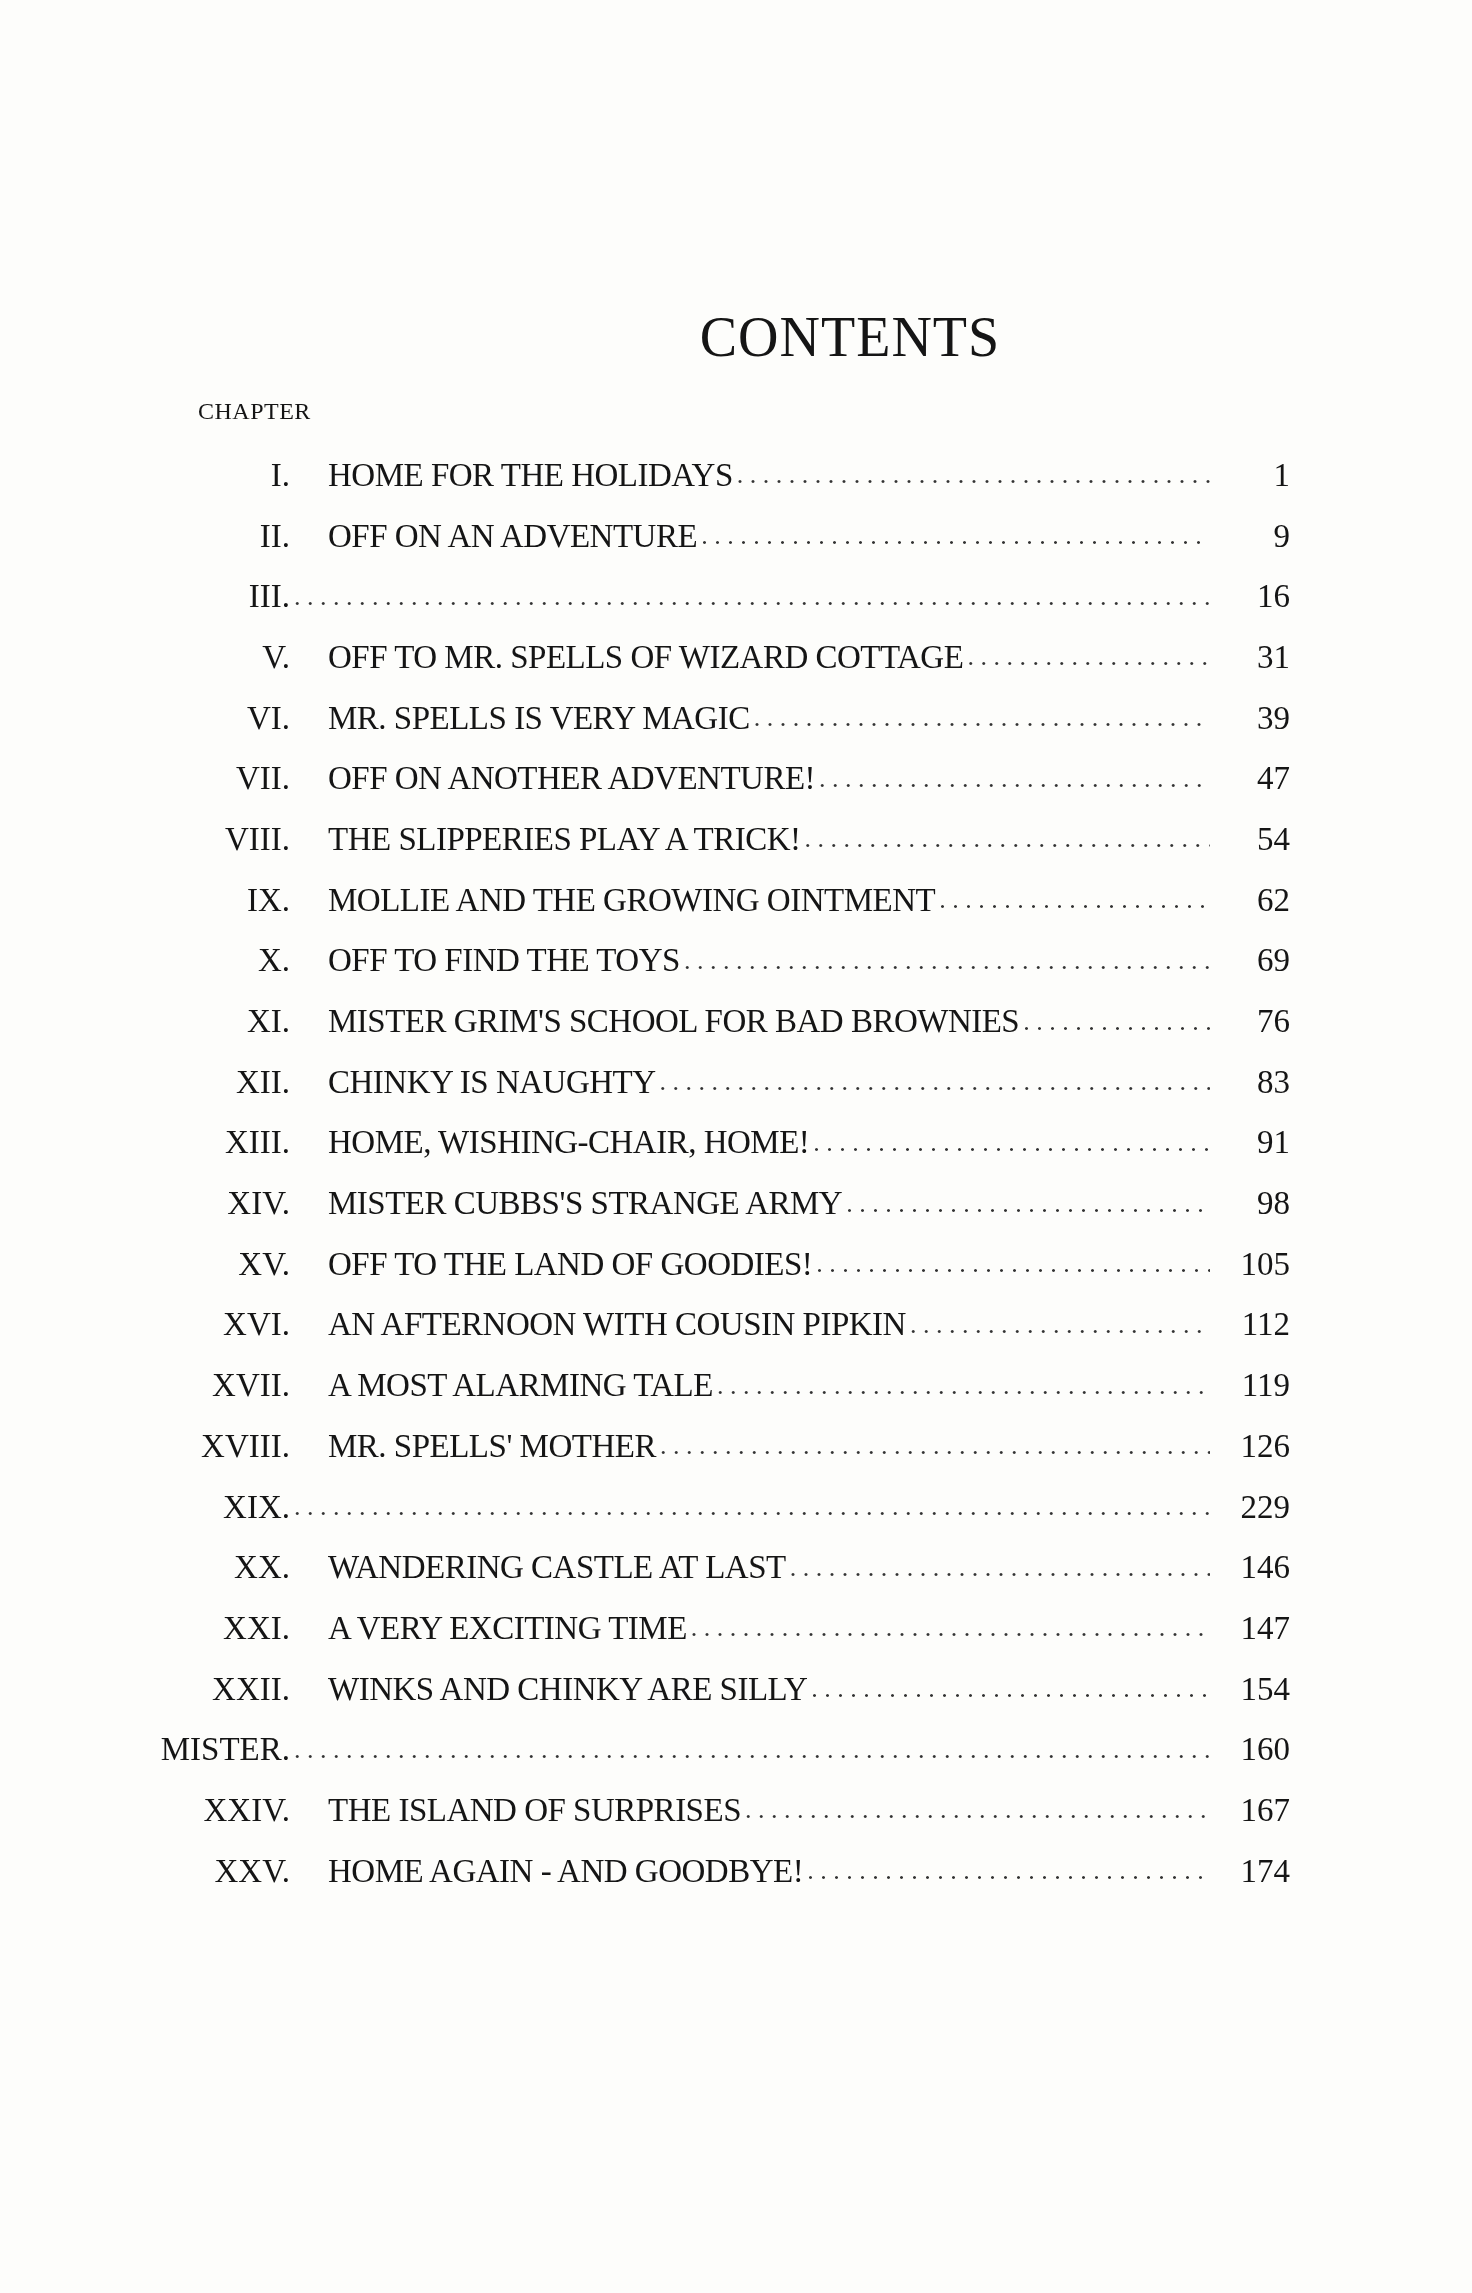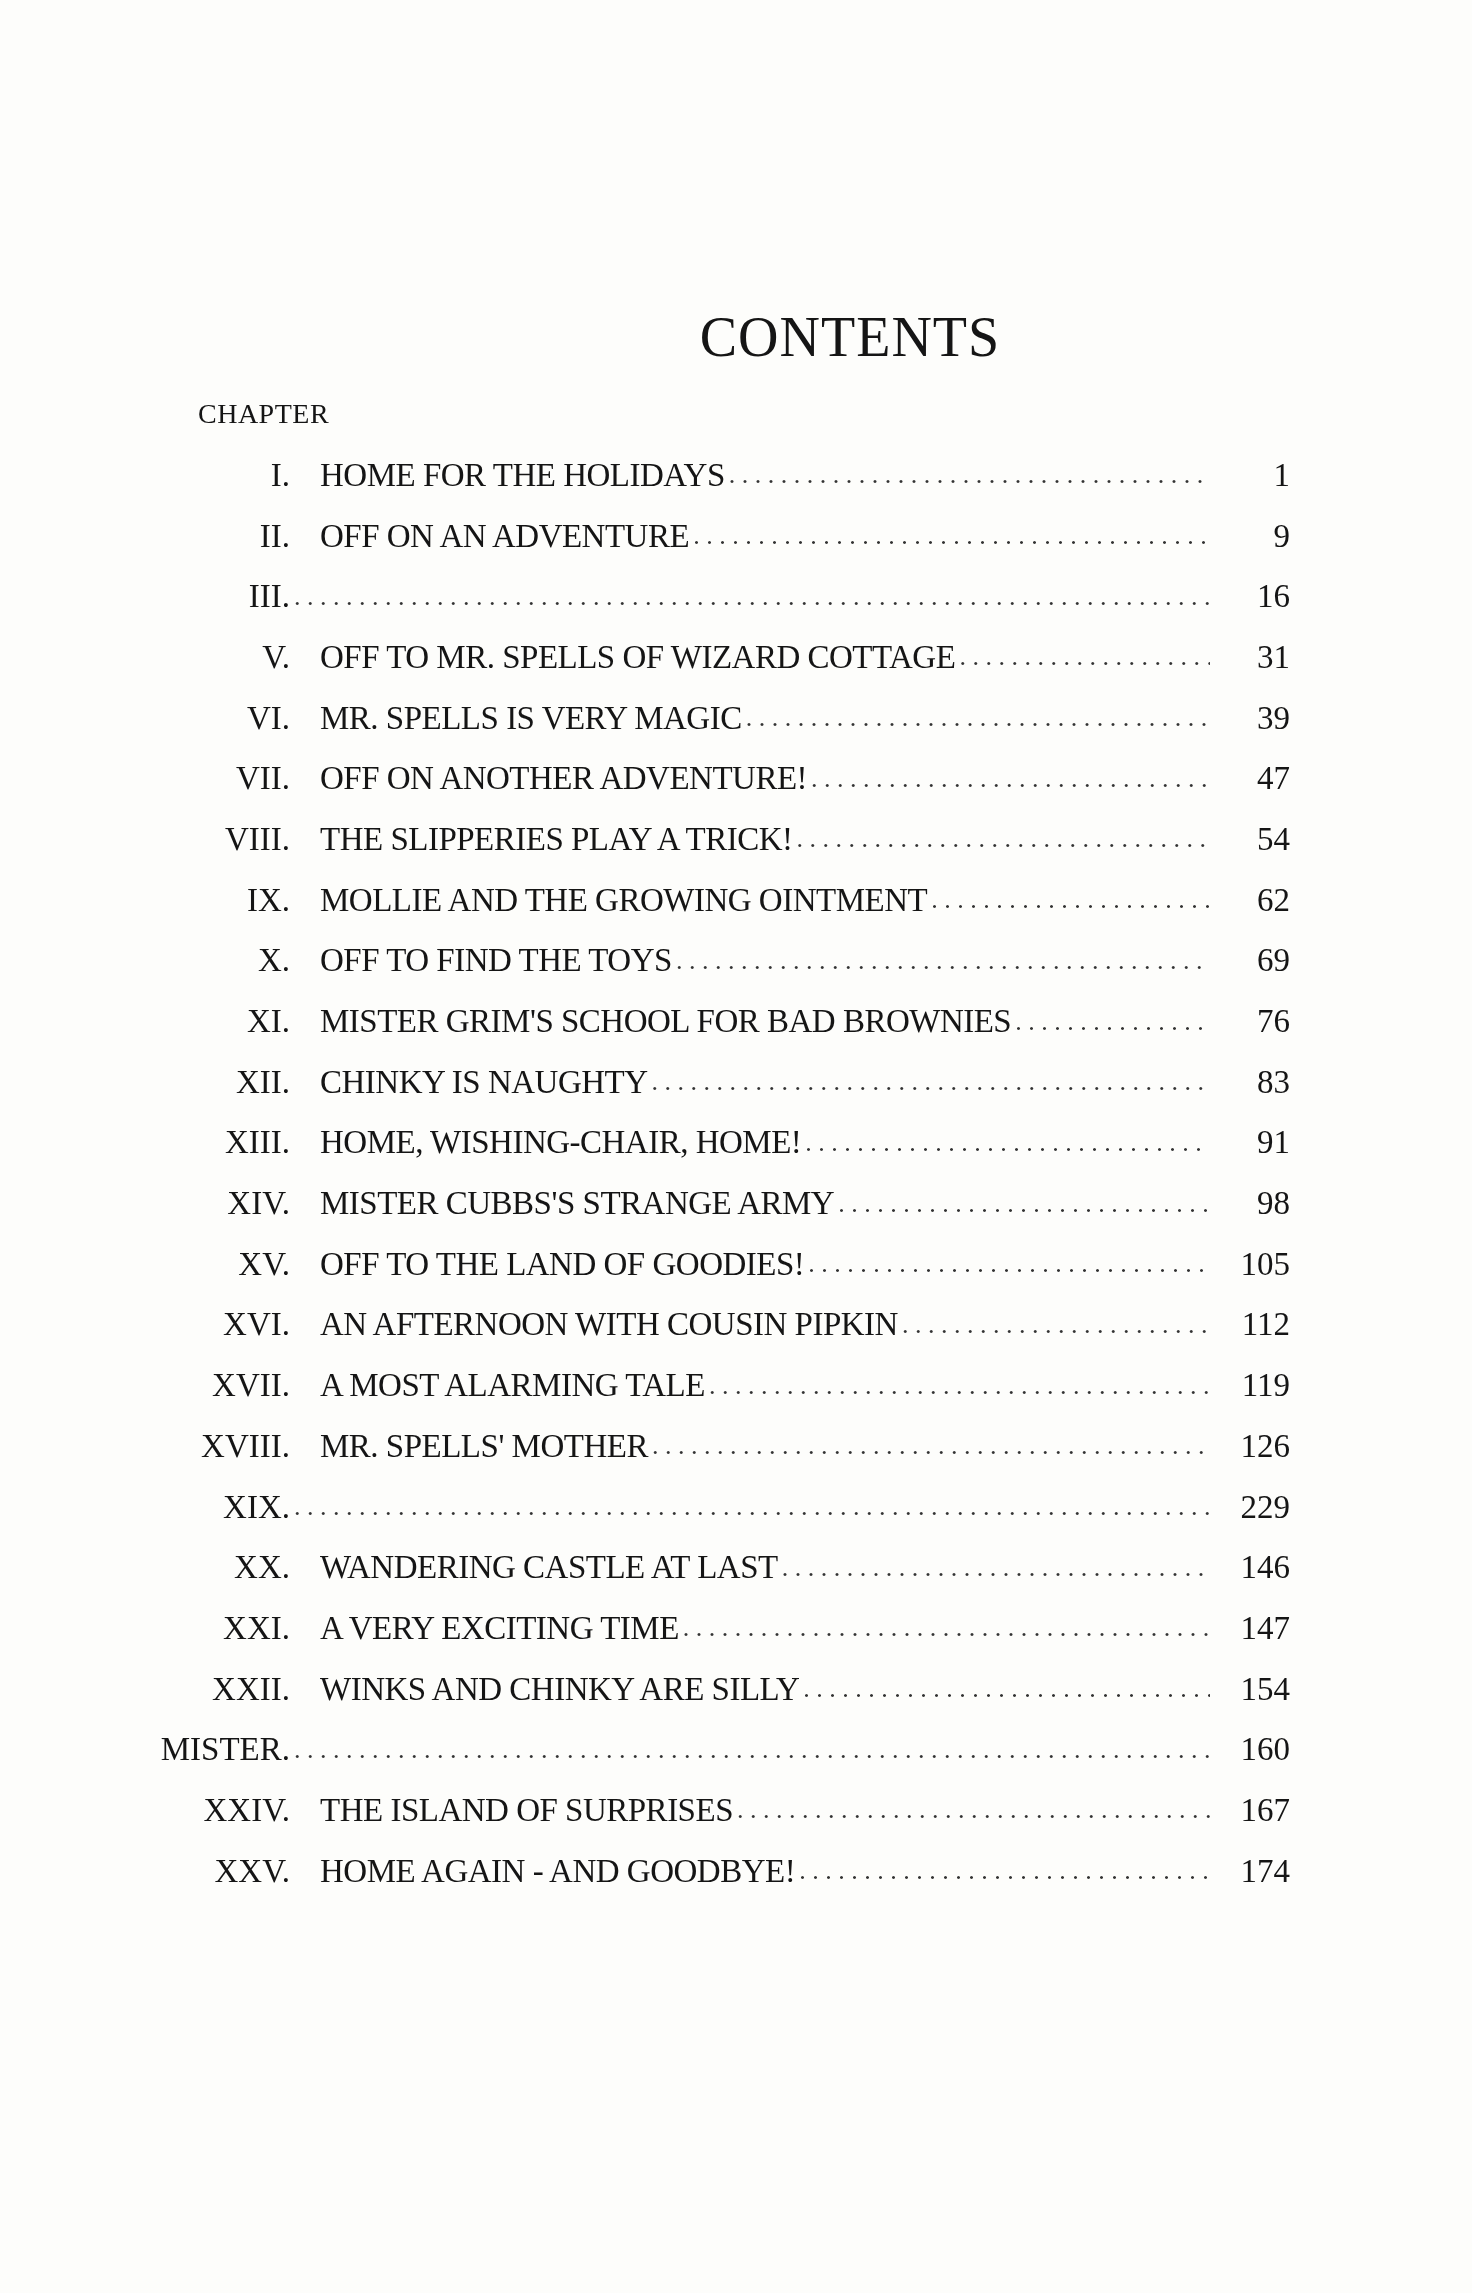--- a/index.html
+++ b/index.html
@@ -1,24 +1,24 @@
 <!DOCTYPE html>
 <html><head>
 <meta charset="utf-8">
 <style>
   html, body { margin:0; padding:0; }
   body { width:1472px; height:2293px; background:#fdfdfb; position:relative; overflow:hidden;
          font-family:"Liberation Serif","DejaVu Serif",serif; color:#151515; }
   .title { position:absolute; left:0; width:1700px; top:305px; text-align:center;
            font-size:56px; letter-spacing:1px; }
-  .chapter-label { position:absolute; left:198px; top:398px; font-size:28px; letter-spacing:0.5px; }
+  .chapter-label { position:absolute; left:198px; top:398px; font-size:24px; letter-spacing:0.5px; }
   .toc { position:absolute; left:150px; top:445px; width:1140px; }
   .row { position:relative; height:60.7px; display:flex; align-items:center; font-size:33px; }
   .num { width:140px; text-align:right; padding-right:0; flex:none; }
-  .name { margin-left:30px; white-space:nowrap; flex:none; letter-spacing:-0.5px; }
+  .name { margin-left:38px; white-space:nowrap; flex:none; letter-spacing:-0.5px; }
   .dots { flex:1; overflow:hidden; white-space:nowrap; margin:0 10px 0 4px; letter-spacing:5px;
           font-size:26px; color:#333; }
   .dots::after { content:". . . . . . . . . . . . . . . . . . . . . . . . . . . . . . . . . . . . . . . . . . . . . . . . . . . . . . . . . . . . . . . . . . . . . . . . . . . . . ."; letter-spacing:0; }
   .page { width:70px; text-align:right; flex:none; }
 </style>
 </head>
 <body>
 
 <div class="title">CONTENTS</div>
 <div class="chapter-label">CHAPTER</div>

